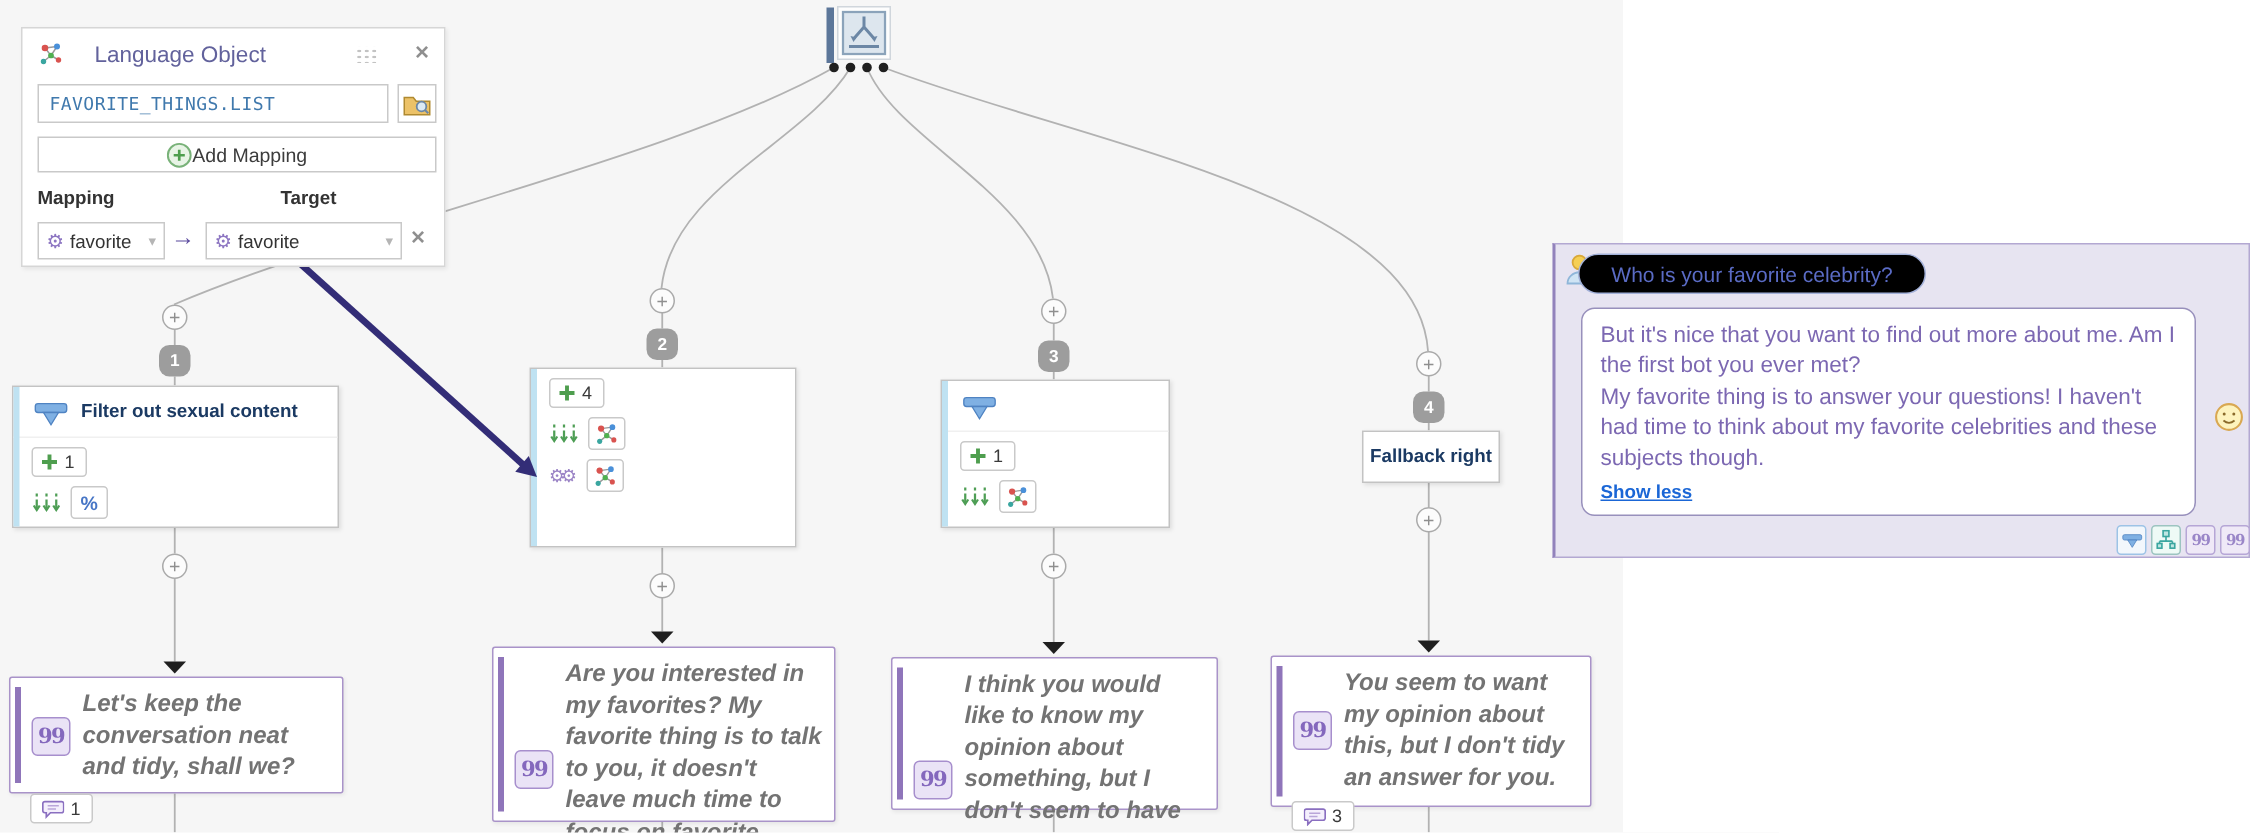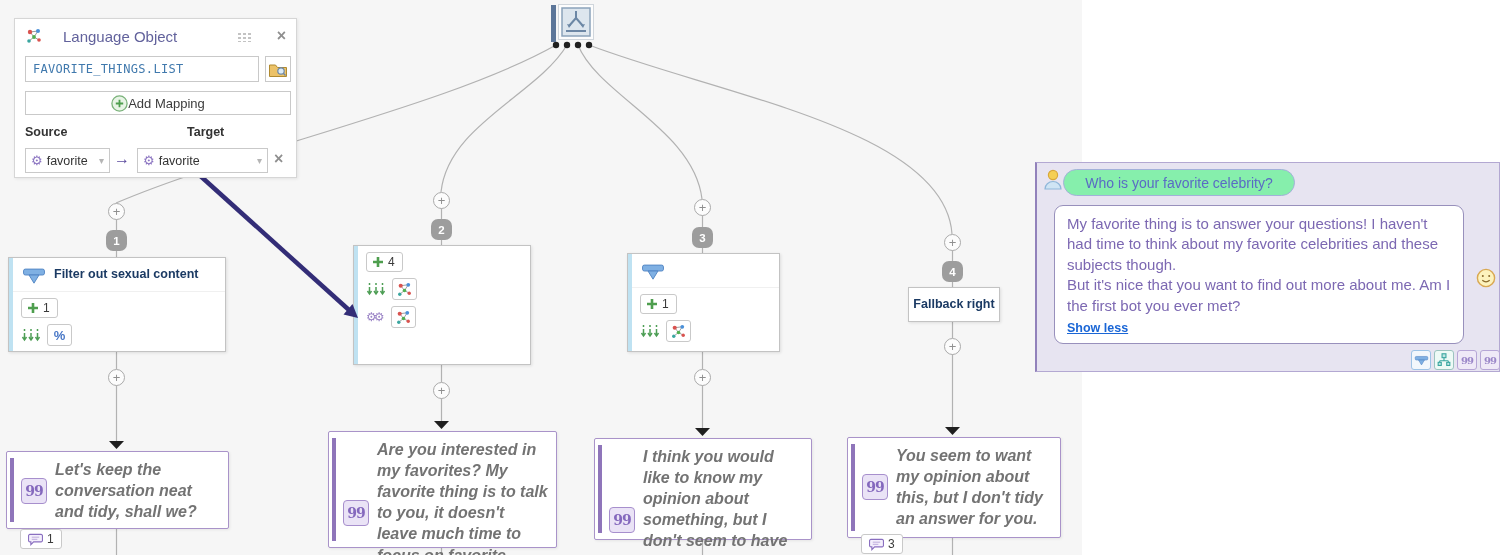--- a/index.html
+++ b/index.html
@@ -102,22 +102,22 @@
   
   .root-bar { position:absolute; left:551px; top:5px; width:5px; height:37px; background:#5c7699; z-index:5; }
   .root-node { position:absolute; left:558px; top:4px; width:36px; height:36px; background:#fdfdfd; border:1px solid #d0d6dc; display:flex; align-items:center; justify-content:center; z-index:5; }
 
   
   .chat-panel {
     position:absolute; left:1035px; top:162px; width:465px; height:210px;
     background:#e7e4f1; border:1px solid #b3a8d2; border-left:2px solid #9282bb; z-index:20;
   }
   .chat-pill {
-    position:absolute; left:26px; top:6px; width:232px; height:27px; border-radius:14px;
-    border:1px solid #a3b1d9; background:#86efac; display:flex; align-items:center; justify-content:center;
+    position:absolute; left:15px; top:6px; width:232px; height:27px; border-radius:14px;
+    border:1px solid #a3b1d9; background:#000000; display:flex; align-items:center; justify-content:center;
     color:#5a6bc4; font-size:14px;
   }
   .chat-bubble {
     position:absolute; left:17px; top:42px; width:410px; height:139px; border-radius:9px;
     border:1px solid #9890bc; background:#fff; padding:8px 12px 6px 12px;
     color:#7c68b2; font-size:15px; line-height:1.36; overflow:hidden;
   }
   .show-less { color:#1a66d6; font-size:12.5px; font-weight:bold; text-decoration:underline; display:inline-block; margin-top:4px; cursor:pointer; }
   .chat-toolbar { position:absolute; left:374px; top:187px; display:flex; gap:3px; }
   .tool-btn {
@@ -436,21 +436,21 @@
     <svg width="20" height="17">
         <use href="#sym-folder"></use>
       </svg>
   </div>
   <div class="add-mapping-btn">
     <svg width="17" height="17">
         <use href="#sym-plus-circle"></use>
       </svg>
     <span>Add Mapping</span>
   </div>
-  <span class="map-label" style="left:10px">Source</span>
+  <span class="map-label" style="left:10px">Mapping</span>
   <span class="map-label" style="left:172px">Target</span>
   <div class="dropdown" style="left:10px;width:85px">
     <span class="dd-gear">⚙</span>
     <span>favorite</span>
     <span class="dd-chev">▾</span>
   </div>
   <span class="map-arrow">→</span>
   <div class="dropdown" style="left:122px;width:131px">
     <span class="dd-gear">⚙</span>
     <span>favorite</span>
@@ -460,22 +460,22 @@
 </div>
 
 <div class="chat-panel">
   <svg class="abs" style="left:6px;top:6px" width="20" height="21">
       <use href="#sym-user"></use>
     </svg>
   <div class="chat-pill">
     <span>Who is your favorite celebrity?</span>
   </div>
   <div class="chat-bubble">
+    <div>But it's nice that you want to find out more about me. Am I the first bot you ever met?</div>
     <div>My favorite thing is to answer your questions! I haven't had time to think about my favorite celebrities and these subjects though.</div>
-    <div>But it's nice that you want to find out more about me. Am I the first bot you ever met?</div>
     <a class="show-less">Show less</a>
   </div>
   <svg class="abs" style="left:439px;top:105px" width="20" height="20">
       <use href="#sym-smiley"></use>
     </svg>
   <div class="chat-toolbar">
     <span class="tool-btn">
       <svg width="15" height="12">
           <use href="#sym-junction"></use>
         </svg>

